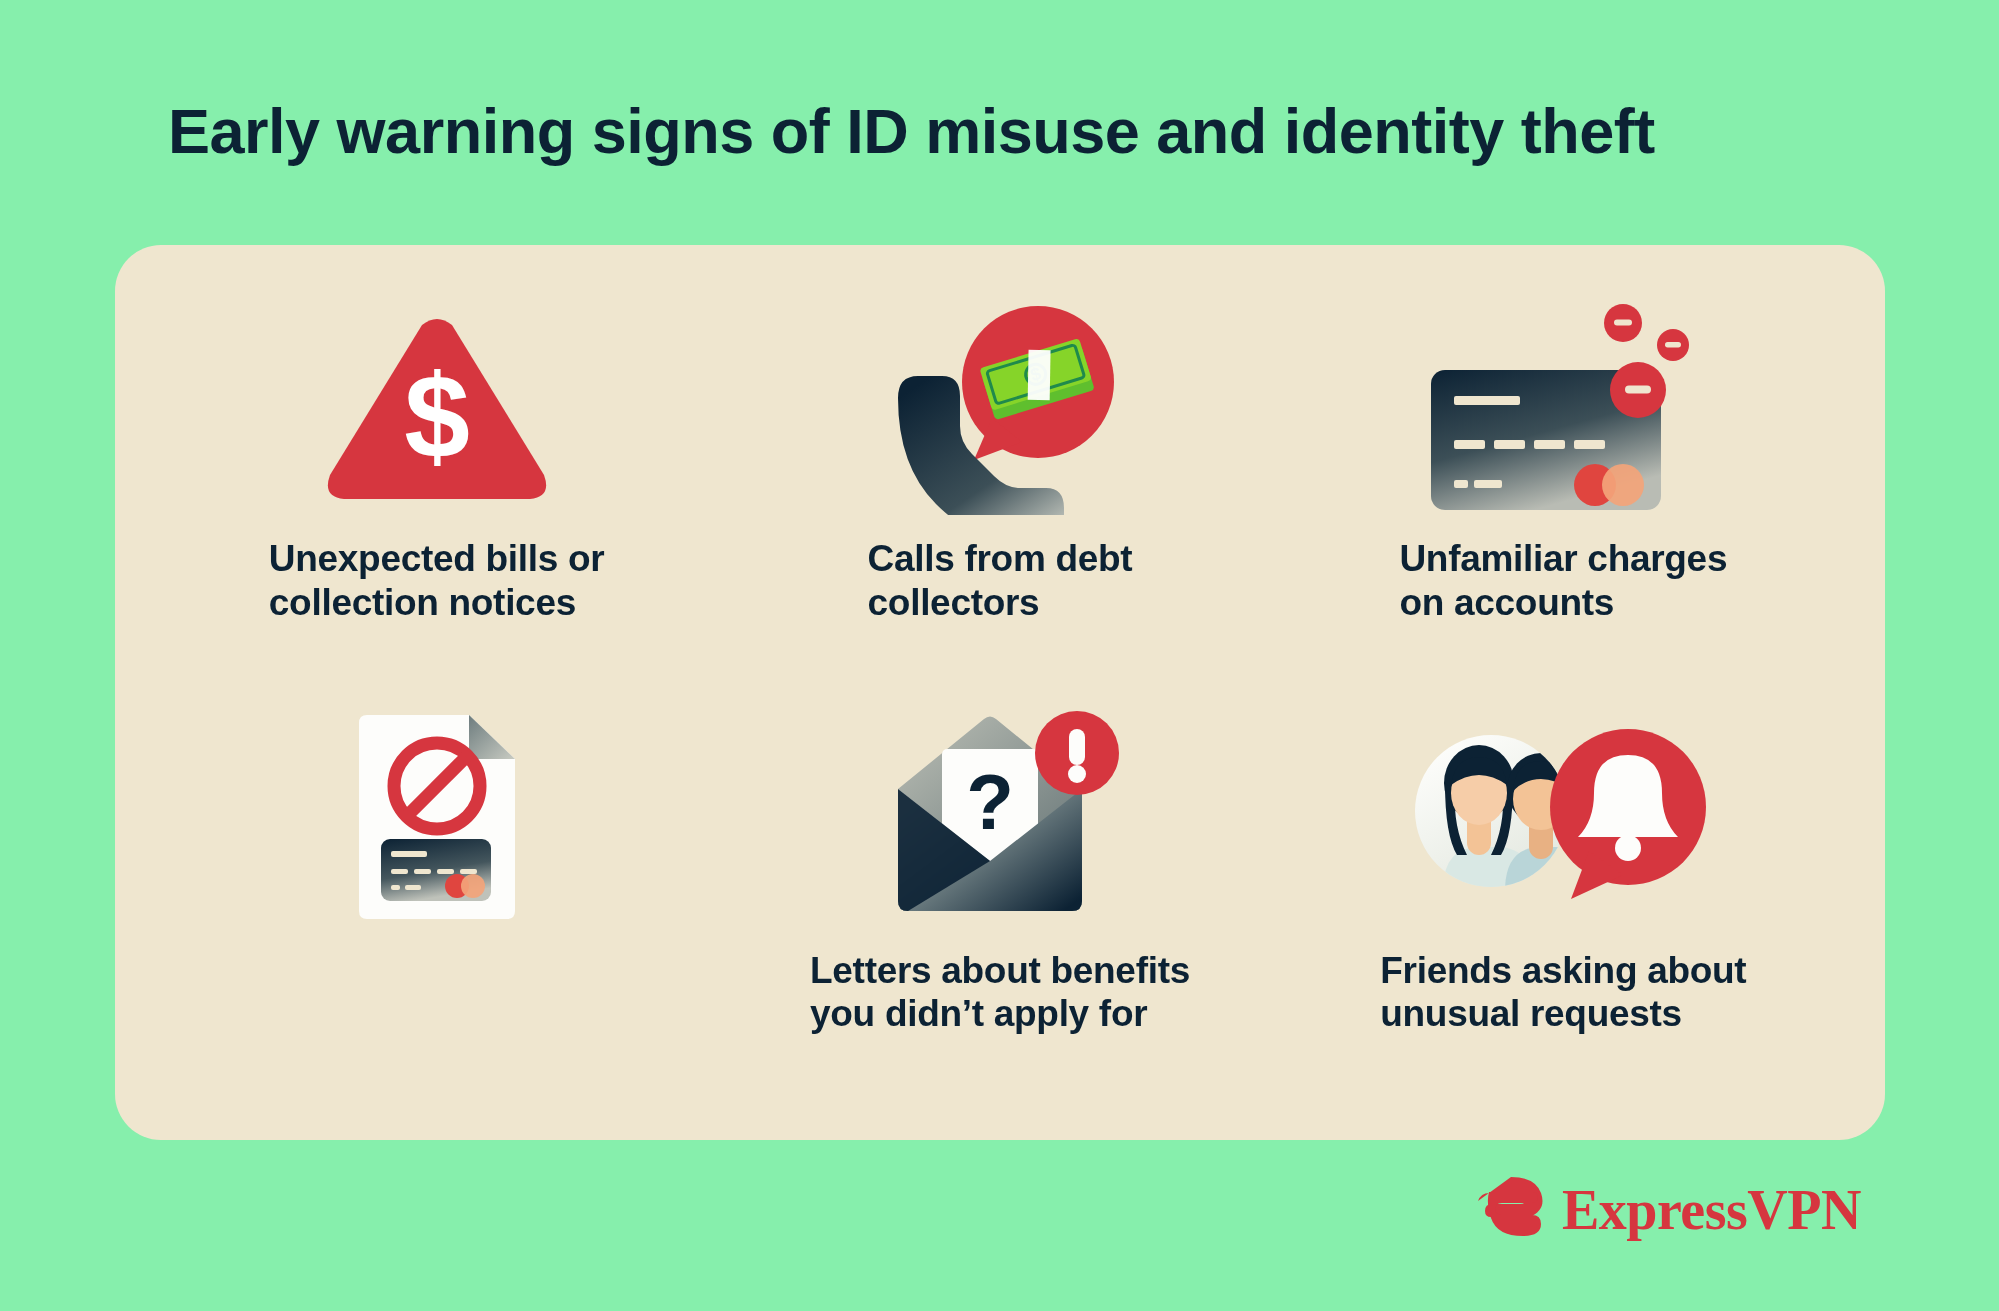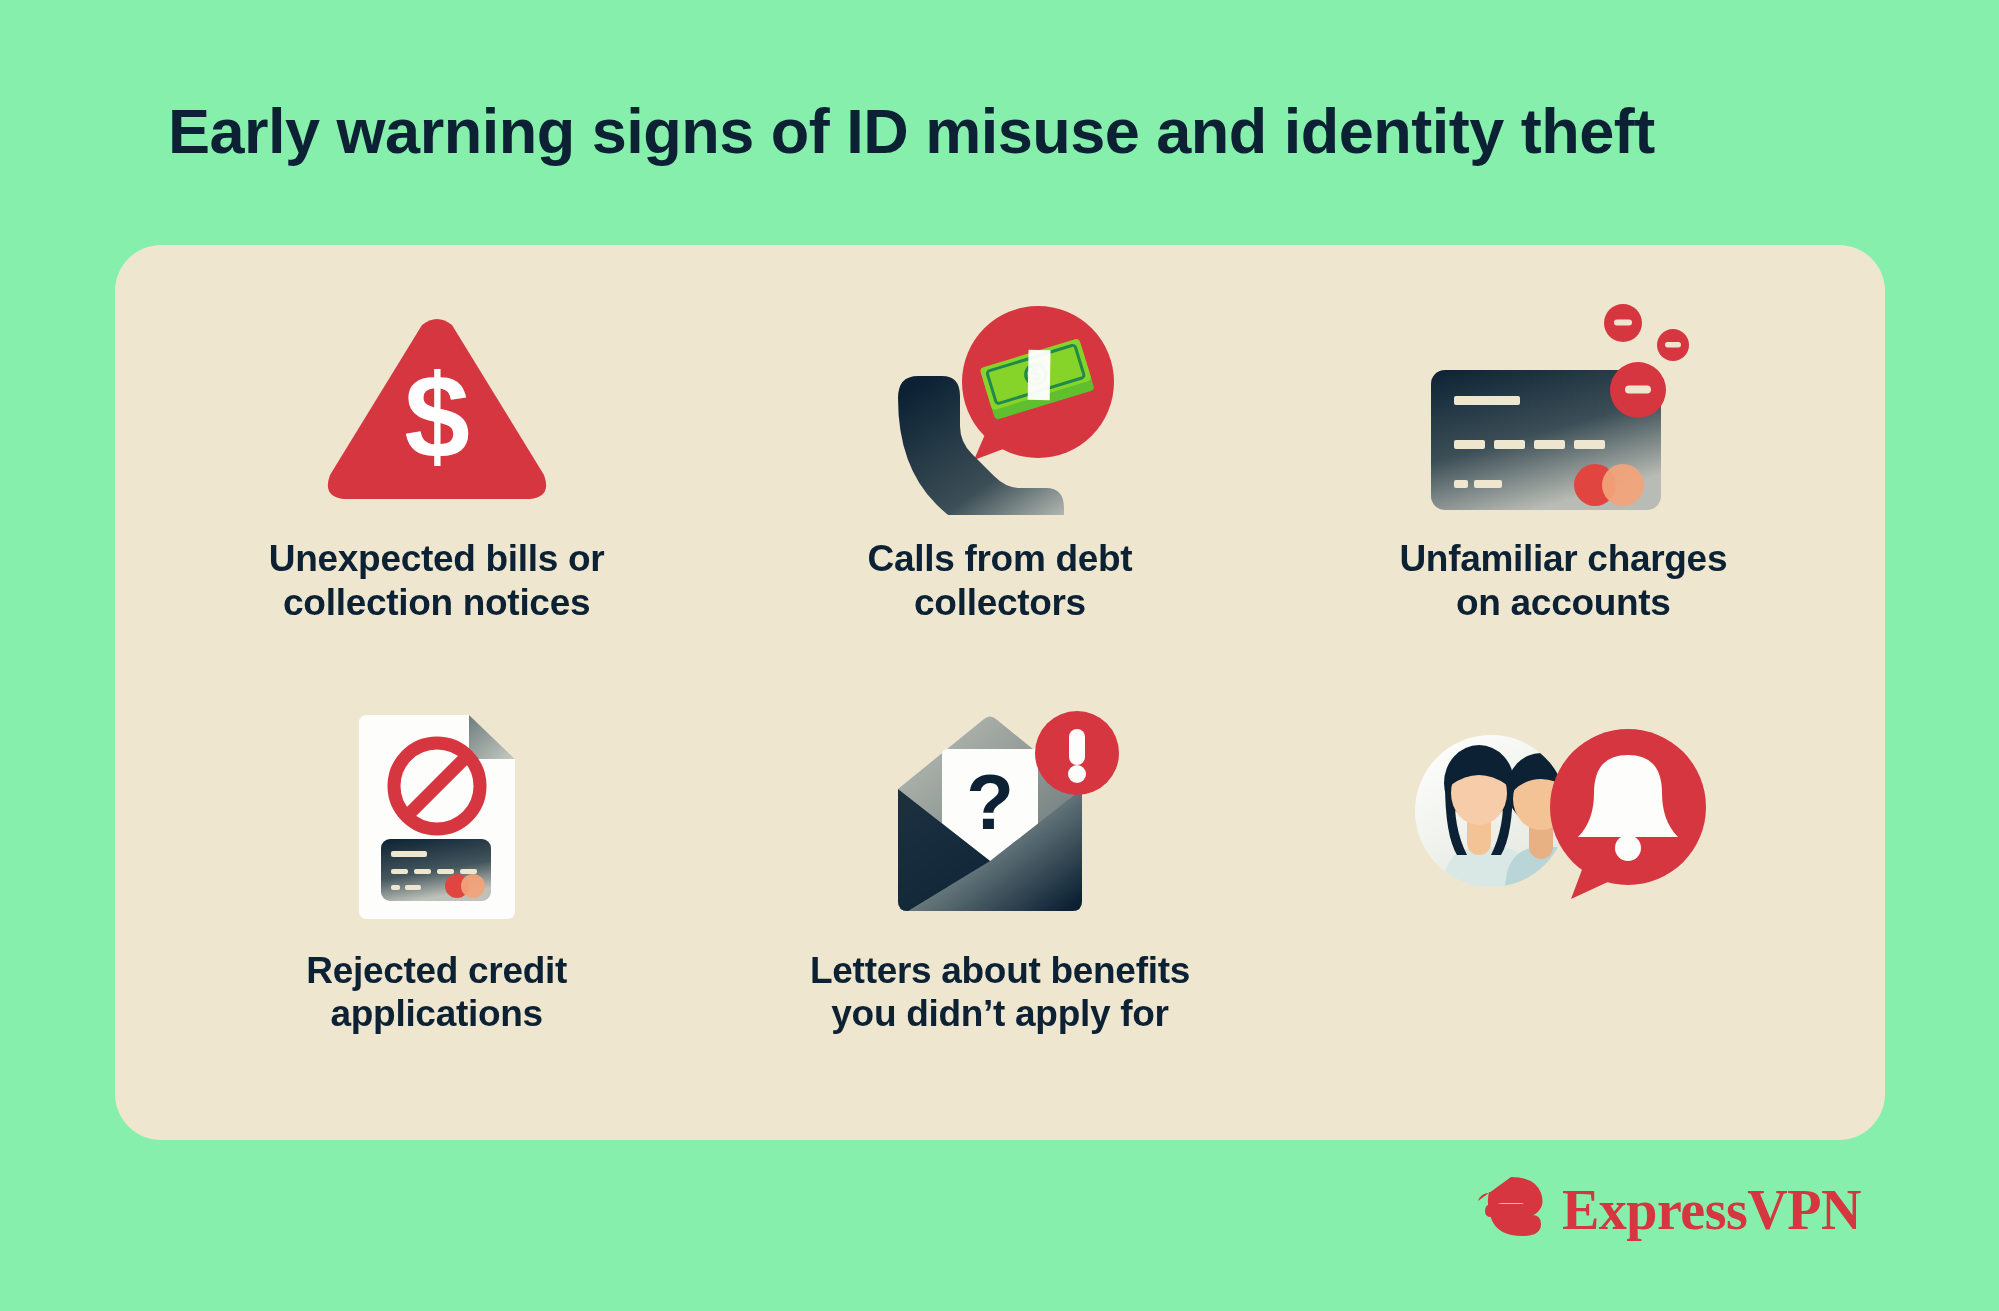--- a/index.html
+++ b/index.html
@@ -52,21 +52,21 @@
     justify-content:flex-start;
   }
   .iconwrap {
     height:248px;
     display:flex;
     align-items:center;
     justify-content:center;
     position:relative;
   }
   .caption {
-    text-align:center;
+    text-align:left;
     font-size:37px;
     font-weight:bold;
     line-height:1.18;
     color:#0c2234;
     letter-spacing:-0.3px;
     margin-top:6px;
     white-space:pre-line;
   }
 
   
@@ -191,22 +191,20 @@
             <rect x="54" y="158" width="17" height="5" rx="2" fill="#efe6cf"></rect>
             <rect x="77" y="158" width="17" height="5" rx="2" fill="#efe6cf"></rect>
             <rect x="100" y="158" width="17" height="5" rx="2" fill="#efe6cf"></rect>
             <rect x="123" y="158" width="17" height="5" rx="2" fill="#efe6cf"></rect>
             <rect x="54" y="174" width="9" height="5" rx="2" fill="#efe6cf"></rect>
             <rect x="68" y="174" width="16" height="5" rx="2" fill="#efe6cf"></rect>
             <circle cx="120" cy="175" r="12" fill="#e0453f"></circle>
             <circle cx="136" cy="175" r="12" fill="#f3a479" opacity="0.92"></circle>
           </svg>
         </div>
-        <div class="caption">Rejected credit
-applications</div>
       </div>
 
       <div class="cell">
         <div class="iconwrap">
           <svg width="240" height="215" viewBox="0 0 240 215">
             <defs>
               <linearGradient id="envBack" x1="0.1" y1="0" x2="0.9" y2="1">
                 <stop offset="0%" stop-color="#b8bcb3"></stop>
                 <stop offset="100%" stop-color="#5d6d70"></stop>
               </linearGradient>
@@ -256,20 +254,22 @@
               <rect x="116" y="104" width="24" height="44" rx="12" fill="#e8b183"></rect>
               <ellipse cx="128" cy="88" rx="28" ry="31" fill="#f3c396"></ellipse>
               <path d="M100 80 q2 -30 28 -30 q26 0 28 30 q-12 -12 -28 -12 q-16 0 -28 12 z" fill="#0c2234"></path>
             </g>
             <circle cx="215" cy="96" r="78" fill="#d6363f"></circle>
             <path d="M176 140 L158 188 L210 164 Z" fill="#d6363f"></path>
             <path d="M215 44 q-34 0 -34 38 q0 28 -16 44 l100 0 q-16 -16 -16 -44 q0 -38 -34 -38 z" fill="#fdfdfb"></path>
             <circle cx="215" cy="137" r="13" fill="#fdfdfb"></circle>
           </svg>
         </div>
+        <div class="caption">Friends asking about
+unusual requests</div>
       </div>
 
     </div>
   </div>
 
   <div class="logo">
     <span>
       <svg width="80" height="66" viewBox="0 0 80 66">
         <path d="M33 2 q24 0 30 16 q6 17 -12 24 l-38 0 q-6 0 -6 -6 q0 -7 7 -7 l28 0 q6 0 6 -5 q0 -6 -9 -6 l-28 0 q-8 0 -11 8 l-0 0 z" fill="#d6363f"></path>
         <path d="M11 17 l44 0 q5 0 5 5 q0 6 -6 6 l-30 0 q-7 0 -7 6 q0 6 8 6 l29 0 q9 0 9 9 q0 12 -18 12 q-26 0 -32 -18 q-5 -15 -2 -26 z" fill="#d6363f"></path>

